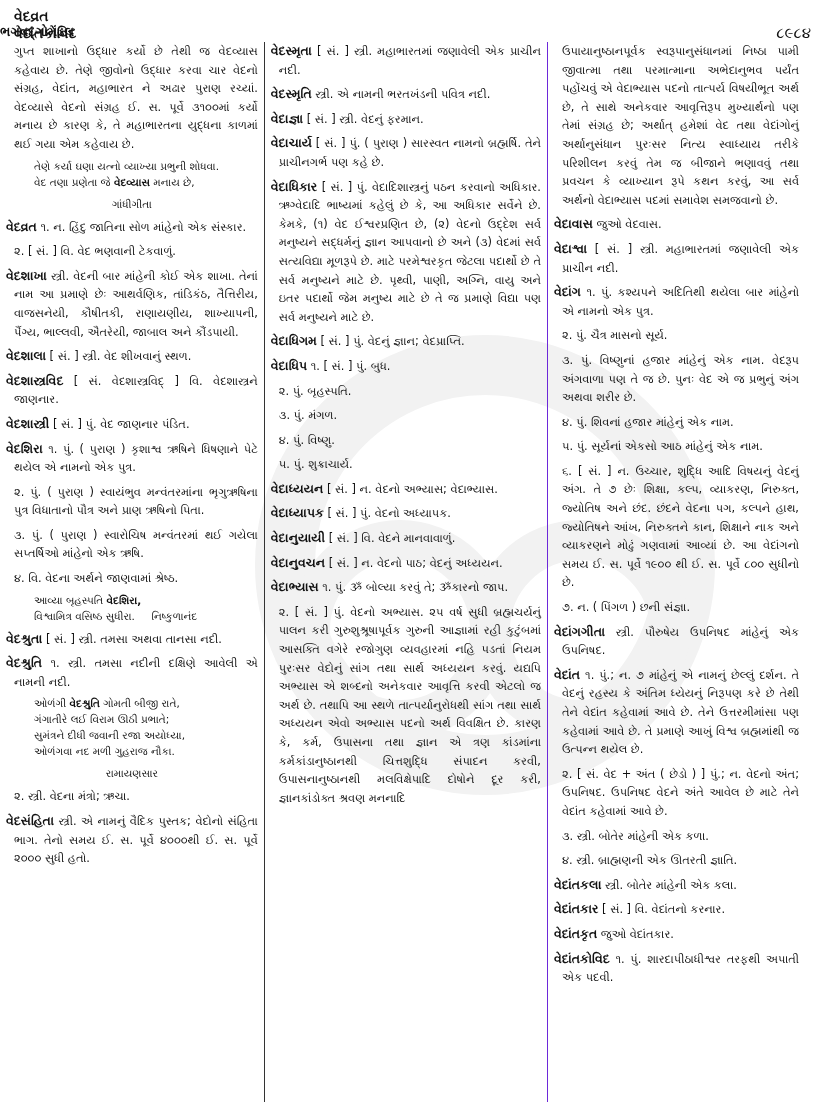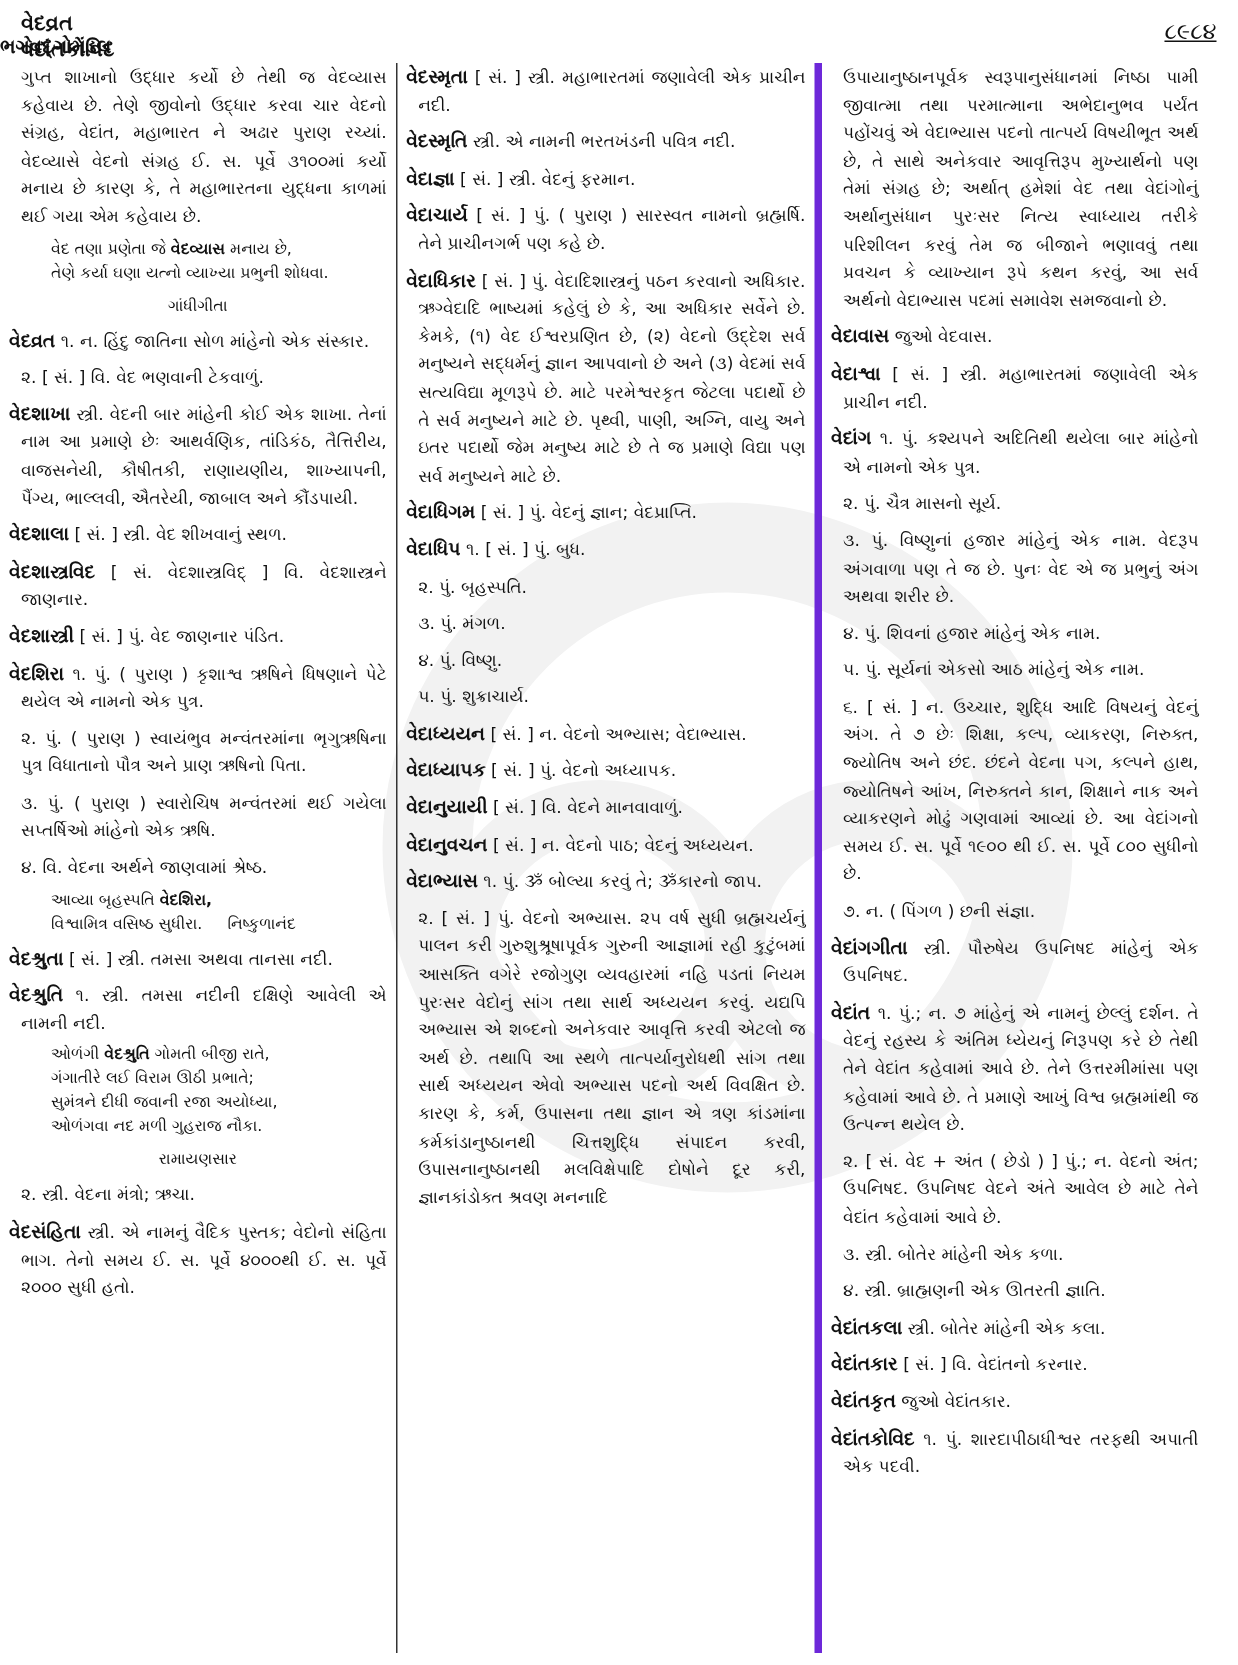--- a/index.html
+++ b/index.html
@@ -13,28 +13,28 @@
     position: absolute; left: 250px; top: 330px; width: 470px; height: 470px;
     pointer-events: none; z-index: 0;
   }
   .header {
     position: absolute; top: 8px; left: 0; width: 825px; height: 40px; z-index: 1;
   }
   .guide { position: absolute; left: 14px; font-weight: bold; font-size: 14px; line-height: 16px; }
   .guide.first { top: 0px; }
   .guide.last { top: 17px; }
   .running-title { position: absolute; left: 0; width: 825px; top: 16px; text-align: left; font-size: 13px; font-weight: bold; }
-  .page-number { position: absolute; right: 14px; top: 4px; font-size: 15px; text-decoration: underline; }
+  .page-number { position: absolute; right: 14px; top: 16px; font-size: 15px; }
   .columns {
     position: absolute; top: 42px; left: 0; width: 805px; height: 1060px;
     display: flex; z-index: 1;
   }
   .col { box-sizing: border-box; padding: 0 6px; font-size: 11.4px; line-height: 18.6px; text-align: justify; overflow: hidden; }
   .col.c1 { width: 272px; }
-  .col.c2 { width: 293px; border-left: 1px solid #333; border-right: 5px solid #6d28d9; }
+  .col.c2 { width: 293px; border-left: 1px solid #333; border-right: 1px solid #6d28d9; }
   .col.c3 { width: 265px; }
   .entry { margin-bottom: 6px; text-indent: -8px; padding-left: 8px; }
   .hw { font-weight: bold; font-size: 12.5px; }
   .sense { margin-bottom: 6px; padding-left: 8px; }
   .cont { padding-left: 8px; margin-bottom: 6px; }
   .quote { padding-left: 28px; font-size: 10.5px; line-height: 16px; margin: -2px 0 6px 0; }
   .quote .b { font-weight: bold; }
   .src { text-align: center; font-size: 10.5px; line-height: 16px; margin-bottom: 6px; }
 </style>
 </head>
@@ -51,22 +51,22 @@
   <div class="guide last">વેદાંતકોવિદ</div>
   <div class="running-title">ભગવદ્ગોમંડલ</div>
   <div class="page-number">૮૯૮૪</div>
 </div>
 
 <div class="columns">
 
   <div class="col c1">
     <div class="cont">ગુપ્ત શાખાનો ઉદ્ધાર કર્યો છે તેથી જ વેદવ્યાસ કહેવાય છે. તેણે જીવોનો ઉદ્ધાર કરવા ચાર વેદનો સંગ્રહ, વેદાંત, મહાભારત ને અઢાર પુરાણ રચ્યાં. વેદવ્યાસે વેદનો સંગ્રહ ઈ. સ. પૂર્વે ૩૧૦૦માં કર્યો મનાય છે કારણ કે, તે મહાભારતના યુદ્ધના કાળમાં થઈ ગયા એમ કહેવાય છે.</div>
     <div class="quote">
+      <div>તેણે કર્યા ઘણા યત્નો વ્યાખ્યા પ્રભુની શોધવા.</div>
       <div><span>વેદ તણા પ્રણેતા જે </span><span class="b">વેદવ્યાસ</span><span> મનાય છે,</span></div>
-      <div>તેણે કર્યા ઘણા યત્નો વ્યાખ્યા પ્રભુની શોધવા.</div>
     </div>
     <div class="src">ગાંધીગીતા</div>
 
     <div class="entry"><span class="hw">વેદવ્રત</span><span> ૧. ન. હિંદુ જાતિના સોળ માંહેનો એક સંસ્કાર.</span></div>
     <div class="sense">૨. [ સં. ] વિ. વેદ ભણવાની ટેકવાળું.</div>
 
     <div class="entry"><span class="hw">વેદશાખા</span><span> સ્ત્રી. વેદની બાર માંહેની કોઈ એક શાખા. તેનાં નામ આ પ્રમાણે છેઃ આથર્વણિક, તાંડિકંઠ, તૈત્તિરીય, વાજસનેયી, કૌષીતકી, રાણાયણીય, શાખ્યાપની, પૈંગ્ય, ભાલ્લવી, ઐતરેયી, જાબાલ અને કૌંડપાયી.</span></div>
     <div class="entry"><span class="hw">વેદશાલા</span><span> [ સં. ] સ્ત્રી. વેદ શીખવાનું સ્થળ.</span></div>
     <div class="entry"><span class="hw">વેદશાસ્ત્રવિદ</span><span> [ સં. વેદશાસ્ત્રવિદ્ ] વિ. વેદશાસ્ત્રને જાણનાર.</span></div>
     <div class="entry"><span class="hw">વેદશાસ્ત્રી</span><span> [ સં. ] પું. વેદ જાણનાર પંડિત.</span></div>

